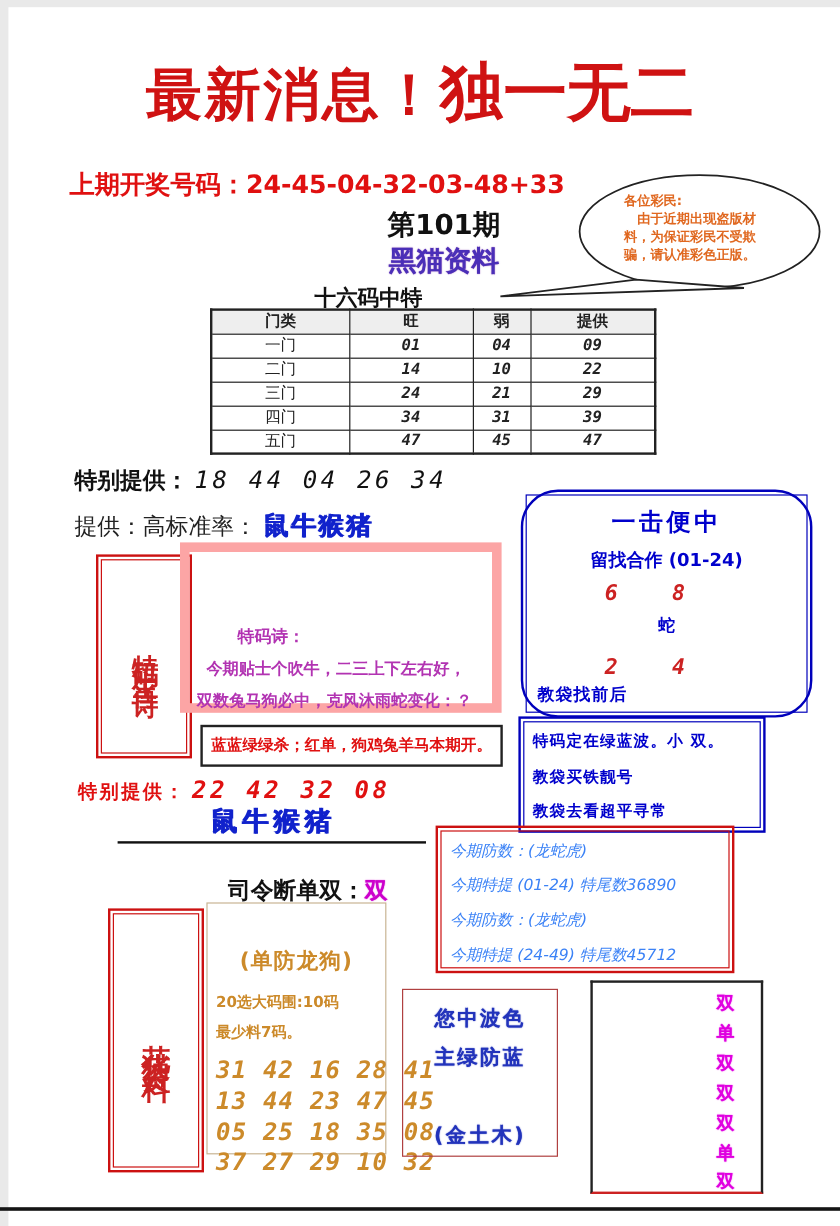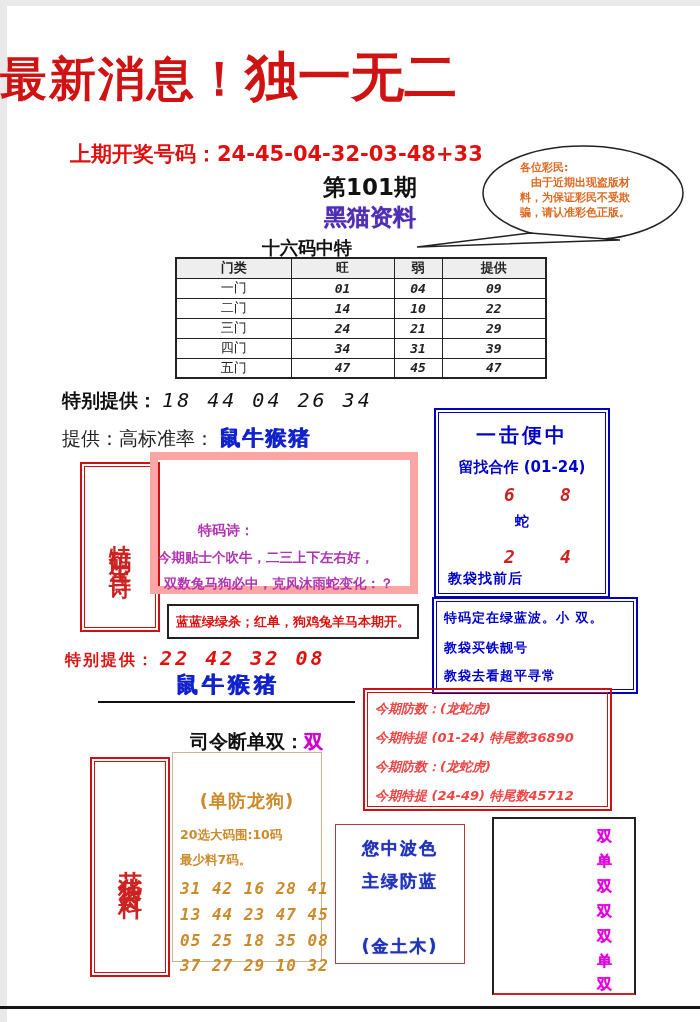--- a/index.html
+++ b/index.html
@@ -5,24 +5,24 @@
   :root{
     --red:#cc1111; --blue:#0000bb; --blue2:#1828c8; --magenta:#cc00cc;
     --purple:#b233b2; --orange:#cc8a2a; --bubble:#e06820;
   }
   *{margin:0;padding:0;box-sizing:border-box;}
   body{background:#fff;font-family:"DejaVu Sans","Liberation Sans",sans-serif;}
   .page{position:relative;width:700px;height:1022px;background:#fff;overflow:hidden;margin:0 auto;}
   .edge-top{position:absolute;left:0;top:0;width:700px;height:6px;background:#e9e9e9;}
   .edge-left{position:absolute;left:0;top:0;width:7px;height:1022px;background:#e9e9e9;}
   .abs{position:absolute;}
-  .main-title{left:0;top:42px;width:700px;color:#cf1212;white-space:nowrap;}
+  .main-title{left:0;top:42px;width:700px;text-align:center;color:#cf1212;white-space:nowrap;}
   .mt-left{font-size:47px;font-weight:900;letter-spacing:2px;}
   .mt-right{font-size:53px;font-weight:bold;font-family:"DejaVu Serif","Liberation Serif",serif;}
-  .prev-line{left:70px;top:140px;font-size:21px;font-weight:bold;color:#e01010;}
+  .prev-line{left:58px;top:140px;font-size:21px;font-weight:bold;color:#e01010;}
   .issue{left:250px;top:172px;width:240px;text-align:center;font-size:23px;font-weight:900;color:#111;}
   .brand{left:250px;top:202px;width:240px;text-align:center;font-size:23px;font-weight:900;color:#4a2fb8;text-shadow:0 0 1px #7a33aa;}
   .bubble-svg{left:405px;top:143px;}
   .bubble-text{left:520px;top:160px;width:165px;font-size:11px;font-weight:bold;color:var(--bubble);line-height:15px;}
   .table-title{left:262px;top:236px;font-size:18px;font-weight:900;color:#111;}
   table.codes{left:175px;top:257px;border-collapse:collapse;background:#fff;}
   table.codes td,table.codes th{border:1px solid #222;height:20px;text-align:center;font-size:13px;color:#222;}
   table.codes{border:2px solid #222;}
   table.codes th{background:#eeeeee;font-weight:bold;}
   td.num{font-family:"DejaVu Sans Mono","Liberation Mono",monospace;font-style:italic;font-size:14px;font-weight:bold;}
@@ -35,50 +35,50 @@
   .provide .ani{font-size:21px;font-weight:900;color:#1122cc;letter-spacing:2px;text-shadow:1px 0 0 #1122cc;}
   .dblred{border:2px solid #cc1111;}
   .dblred .inner{position:absolute;inset:2px;border:1px solid #cc1111;}
   .dblblue{border:2px solid #0000bb;}
   .dblblue .inner{position:absolute;inset:2px;border:1px solid #0000bb;}
   .vtext{writing-mode:vertical-rl;text-orientation:upright;letter-spacing:8px;font-weight:900;color:#cc2222;position:absolute;left:50%;top:50%;transform:translate(-50%,-50%);}
   .zodiac-box{left:80px;top:462px;width:80px;height:170px;}
   .zodiac-box .vtext{font-size:22px;}
   .poem-box{left:150px;top:452px;width:268px;height:142px;border:8px solid #fca5a5;}
   .poem-title{position:absolute;left:40px;top:62px;font-size:14px;font-weight:bold;color:var(--purple);}
-  .poem-l1{position:absolute;left:0;top:89px;font-size:13.5px;font-weight:bold;color:var(--purple);white-space:nowrap;}
+  .poem-l1{position:absolute;left:14px;top:89px;font-size:13.5px;font-weight:bold;color:var(--purple);white-space:nowrap;}
   .poem-l2{position:absolute;left:6px;top:115px;font-size:13.5px;font-weight:bold;color:var(--purple);white-space:nowrap;}
   .kill-box{left:167px;top:604px;width:252px;height:35px;border:2px solid #222;text-align:center;line-height:31px;font-size:13px;font-weight:bold;color:#e01010;white-space:nowrap;}
-  .hit-box{left:434px;top:408px;width:176px;height:190px;}
+  .hit-box{left:434px;top:408px;width:243px;height:190px;border-radius:31px;}
   .hit-title{position:absolute;left:0;top:12px;width:100%;text-align:center;font-size:20px;font-weight:900;color:#0000cc;letter-spacing:3px;}
   .hit-sub{position:absolute;left:0;top:48px;width:100%;text-align:center;font-size:15px;font-weight:900;color:#0000cc;}
   .hit-n{position:absolute;font-size:18px;font-weight:900;font-style:italic;color:#cc2222;font-family:"DejaVu Sans Mono","Liberation Mono",monospace;}
   .hit-mid{position:absolute;left:0;top:103px;width:100%;text-align:center;font-size:14px;font-weight:900;color:#0000cc;}
   .hit-foot{position:absolute;left:12px;top:160px;font-size:14px;font-weight:900;color:#0000cc;letter-spacing:1px;}
   .tip-box{left:432px;top:597px;width:206px;height:97px;text-decoration:underline;}
   .tip-line{position:absolute;left:10px;font-size:13px;font-weight:900;color:#0000cc;white-space:nowrap;letter-spacing:1px;}
   .special2{left:65px;top:646px;white-space:nowrap;}
   .special2 .lbl{font-size:16px;font-weight:900;color:#e01010;letter-spacing:2px;}
   .special2 .nums{font-family:"DejaVu Sans Mono","Liberation Mono",monospace;font-style:italic;font-size:20px;font-weight:bold;color:#e01010;letter-spacing:3px;}
   .animals2{left:100px;top:670px;width:255px;text-align:center;font-size:22px;font-weight:900;color:#1122cc;letter-spacing:4px;text-shadow:1px 0 0 #1122cc;}
   .animals-rule{left:98px;top:701px;width:257px;height:2px;background:#111;}
   .defense-box{left:363px;top:688px;width:249px;height:123px;}
-  .def-line{position:absolute;left:10px;font-size:13px;font-weight:bold;font-style:italic;color:#ef4444;white-space:nowrap;}
+  .def-line{position:absolute;left:10px;font-size:13px;font-weight:normal;font-style:italic;color:#3b82f6;white-space:nowrap;}
   .commander{left:190px;top:729px;white-space:nowrap;font-size:19px;font-weight:900;color:#111;}
   .commander .val{color:var(--magenta);text-shadow:0 0 1px var(--magenta);}
   .huamao-box{left:90px;top:757px;width:80px;height:220px;}
   .huamao-box .vtext{font-size:24px;}
   .percent-box{left:172px;top:752px;width:150px;height:210px;border:1px solid #c9b493;}
   .pct-head{position:absolute;left:0;top:5px;width:100%;text-align:center;}
   .pct-sym{font-size:17px;font-weight:900;color:var(--magenta);}
   .pct-txt{font-size:19px;font-weight:bold;color:var(--orange);}
   .pct-l2{position:absolute;left:0;top:36px;width:100%;text-align:center;font-size:18px;font-weight:900;color:var(--orange);letter-spacing:1px;}
   .pct-l3{position:absolute;left:7px;top:74px;font-size:12.5px;font-weight:bold;color:var(--orange);white-space:nowrap;}
   .pct-l4{position:absolute;left:7px;top:99px;font-size:12.5px;font-weight:bold;color:var(--orange);}
-  .pct-row{position:absolute;left:7px;font-family:"DejaVu Sans Mono","Liberation Mono",monospace;font-style:italic;font-size:16px;font-weight:bold;color:var(--orange);letter-spacing:1px;white-space:nowrap;}
+  .pct-row{position:absolute;left:7px;font-family:"DejaVu Sans Mono","Liberation Mono",monospace;font-style:italic;font-size:20px;font-weight:bold;color:var(--orange);letter-spacing:1px;white-space:nowrap;}
   .wave-box{left:335px;top:824px;width:130px;height:140px;border:1px solid #b04040;}
   .wave-line{position:absolute;left:0;width:100%;text-align:center;font-size:17px;font-weight:900;color:#2233bb;letter-spacing:2px;text-shadow:0 0 1px #2233bb;}
   .symbol-box{left:492px;top:817px;width:144px;height:178px;border:2px solid #222;border-bottom:2px solid #cc2222;}
   .sym{position:absolute;right:22px;font-size:15px;font-weight:900;color:#e000e0;text-shadow:0 0 1px #e000e0;}
   .bottom-rule{left:0;top:1006px;width:700px;height:3px;background:#151515;}
 </style>
 </head>
 <body>
 
 <div class="page">

